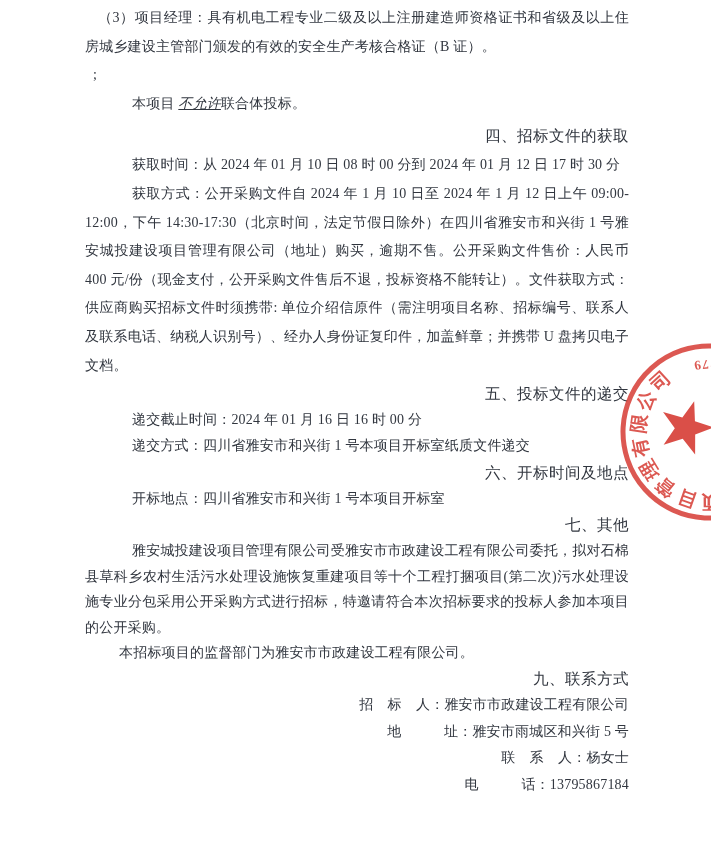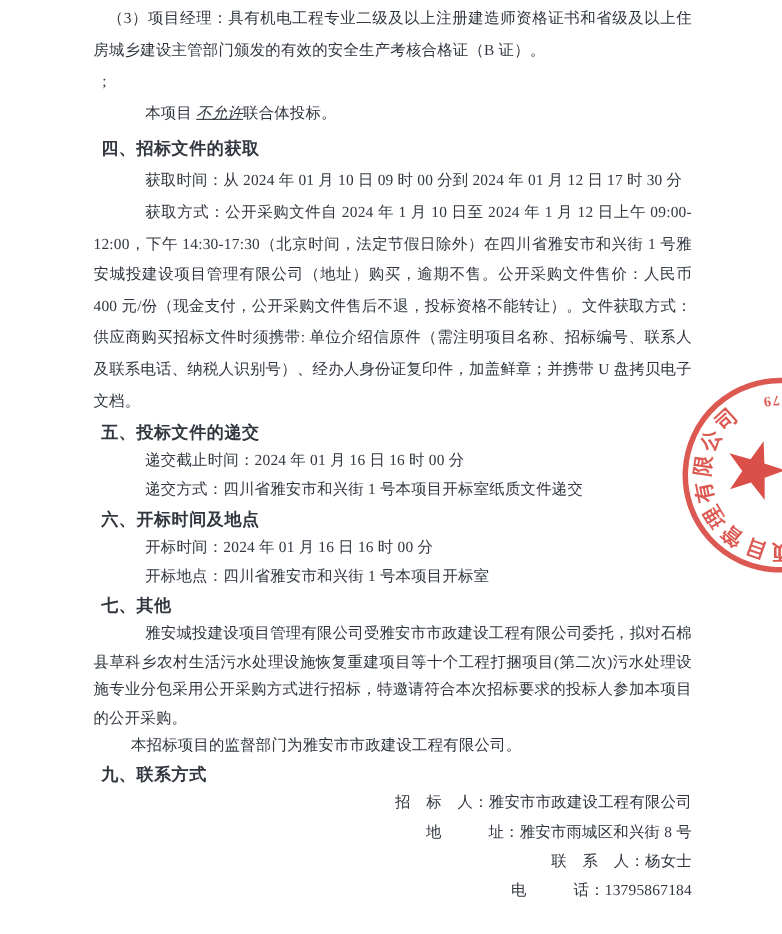--- a/index.html
+++ b/index.html
@@ -14,23 +14,23 @@
   .page {
     position:absolute; inset:0;
     padding:4px 0 0 85px;
     box-sizing:border-box;
   }
   .content { width:544px; font-size:14px; letter-spacing:0.2px; }
   p { margin:0; text-align:justify; }
   h2 {
     margin:0 0 0 7px;
     font-size:15.5px;
-    font-weight:bold;
+    font-weight:normal;
     letter-spacing:0.5px;
-    text-align:left;
+    text-align:right;
   }
   .lh-a { line-height:28.6px; }
   .lh-b { line-height:26px; }
   .lh-c { line-height:25.5px; }
   .h-a { line-height:30px; margin-top:3px; }
   .h-b { line-height:27px; }
   .h-c { line-height:26px; }
   .ind-1 { text-indent:13px; }
   .ind-2 { text-indent:34px; }
   .ind-3 { text-indent:47px; }
@@ -50,39 +50,38 @@
 <div class="page">
   <div class="content">
 
     <p class="lh-a ind-1">（3）项目经理：具有机电工程专业二级及以上注册建造师资格证书和省级及以上住房城乡建设主管部门颁发的有效的安全生产考核合格证（B 证）。</p>
 
     <p class="lh-a semi">;</p>
 
     <p class="lh-a ind-3"><span>本项目 </span><span class="em-i">不允许</span><span>联合体投标。</span></p>
 
     <h2 class="h-a">四、招标文件的获取</h2>
-    <p class="lh-a ind-3">获取时间：从 2024 年 01 月 10 日  09 时 00 分到 2024 年 01 月 12 日  17 时 30 分</p>
+    <p class="lh-a ind-3">获取时间：从 2024 年 01 月 10 日  08 时 00 分到 2024 年 01 月 12 日  17 时 30 分</p>
     <p class="lh-a ind-3">获取方式：公开采购文件自 2024 年 1 月 10 日至 2024 年 1 月 12 日上午 09:00-12:00，下午 14:30-17:30（北京时间，法定节假日除外）在四川省雅安市和兴街 1 号雅安城投建设项目管理有限公司（地址）购买，逾期不售。公开采购文件售价：人民币 400 元/份（现金支付，公开采购文件售后不退，投标资格不能转让）。文件获取方式：供应商购买招标文件时须携带: 单位介绍信原件（需注明项目名称、招标编号、联系人及联系电话、纳税人识别号）、经办人身份证复印件，加盖鲜章；并携带 U 盘拷贝电子文档。</p>
 
     <h2 class="h-b">五、投标文件的递交</h2>
     <p class="lh-b ind-3">递交截止时间：2024 年 01 月 16 日  16 时 00 分</p>
     <p class="lh-b ind-3">递交方式：四川省雅安市和兴街 1 号本项目开标室纸质文件递交</p>
 
     <h2 class="h-b">六、开标时间及地点</h2>
-    <p class="lh-b ind-3">开标时间：2024 年 01 月 16 日  16 时 00 分</p>
     <p class="lh-b ind-3">开标地点：四川省雅安市和兴街 1 号本项目开标室</p>
 
     <h2 class="h-c">七、其他</h2>
     <p class="lh-c ind-3">雅安城投建设项目管理有限公司受雅安市市政建设工程有限公司委托，拟对石棉县草科乡农村生活污水处理设施恢复重建项目等十个工程打捆项目(第二次)污水处理设施专业分包采用公开采购方式进行招标，特邀请符合本次招标要求的投标人参加本项目的公开采购。</p>
 
     <p class="lh-b ind-2">本招标项目的监督部门为雅安市市政建设工程有限公司。</p>
 
     <h2 class="h-c">九、联系方式</h2>
     <p class="contact-row">招　标　人：雅安市市政建设工程有限公司</p>
-    <p class="contact-row">地　　　址：雅安市雨城区和兴街 8 号</p>
+    <p class="contact-row">地　　　址：雅安市雨城区和兴街 5 号</p>
     <p class="contact-row">联　系　人：杨女士</p>
     <p class="contact-row">电　　　话：13795867184</p>
 
   </div>
 
   <svg class="seal" viewBox="0 0 200 200">
     <defs>
       <path id="nameArc" d="M 54.7,145.3 a 64,64 0 1,1 90.6,-90.6 a 64,64 0 1,1 -90.6,90.6"></path>
       <path id="numArc" d="M 100,100 m -72,0 a 72,72 0 0,0 144,0"></path>
     </defs>

